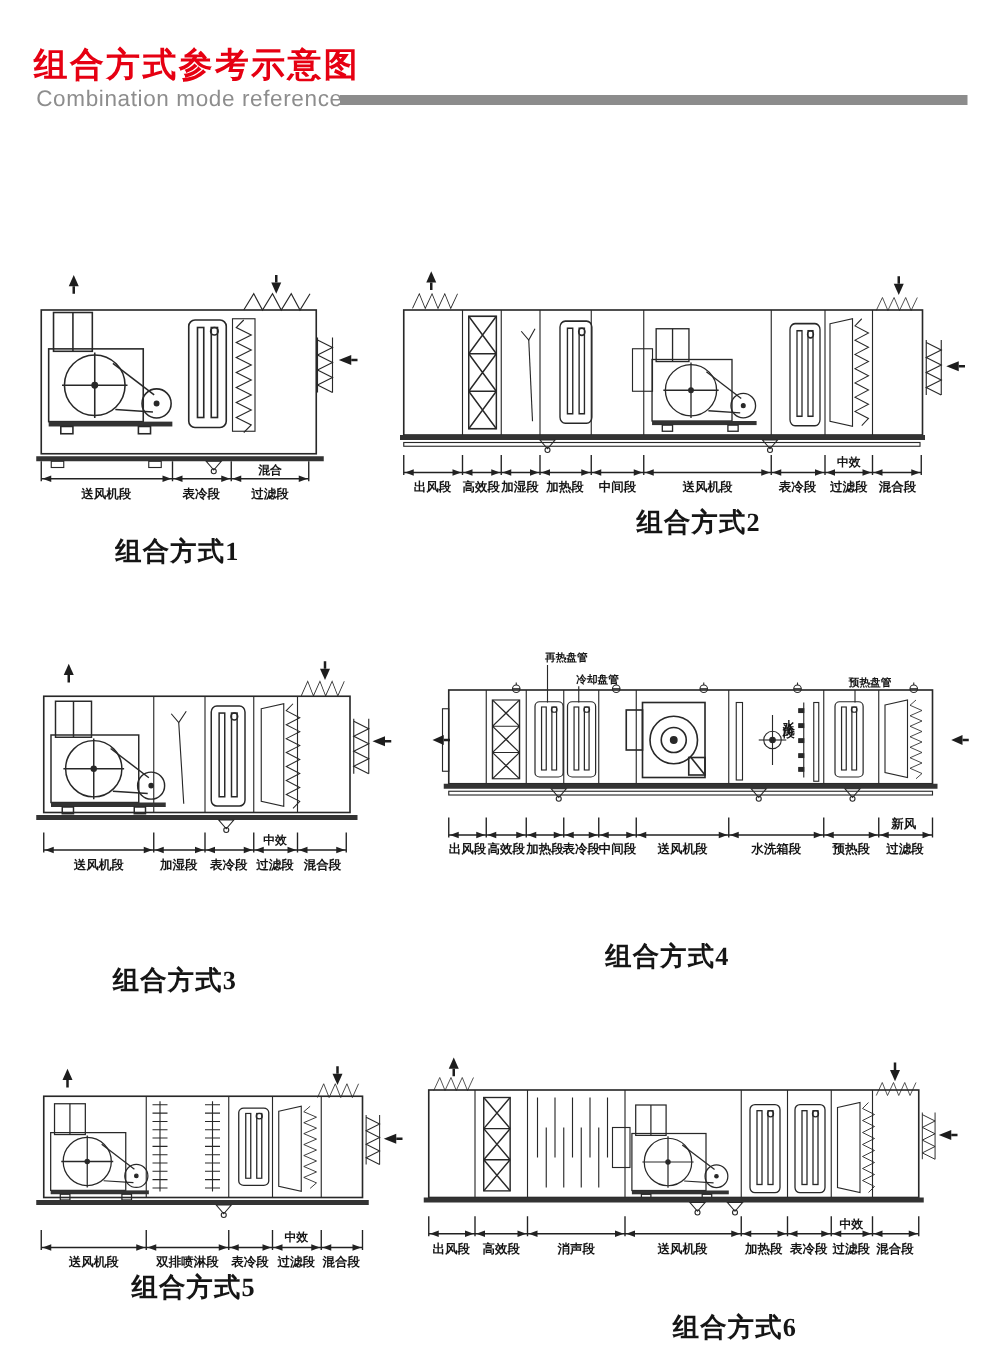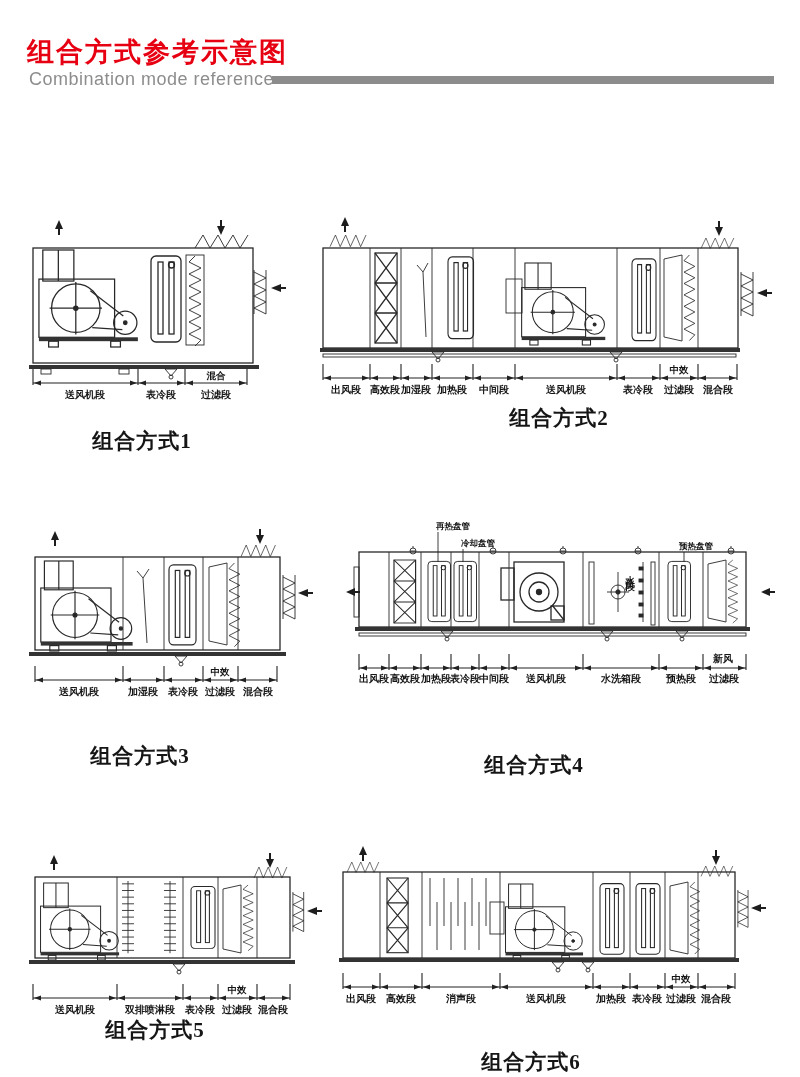--- a/index.html
+++ b/index.html
@@ -246,21 +246,21 @@
         <polygon points="261,155 254,152.4 254,157.6" fill="#222"></polygon>
       </g>
   <text x="205" y="150" class="note">中效</text>
   <text x="64" y="170" class="slabel">送风机段</text>
   <text x="128" y="170" class="slabel">加湿段</text>
   <text x="168" y="170" class="slabel">表冷段</text>
   <text x="205" y="170" class="slabel">过滤段</text>
   <text x="243" y="170" class="slabel">混合段</text>
 </svg>
 </div>
-<div class="caption" style="left:140px;top:742px">组合方式3</div>
+<div class="caption" style="left:140px;top:770px">组合方式3</div>
 
 
 <div class="panel" style="left:346px;top:510px;width:450px;height:260px">
 <svg width="450" height="200" viewBox="0 0 450 200">
   <text x="107" y="19" class="minor">再热盘管</text>
   <text x="132" y="36" class="minor">冷却盘管</text>
   <text x="350" y="39" class="minor">预热盘管</text>
   <path class="thin" d="M92 22 V52 M117 39 V52 M338 42 V52"></path>
   <rect x="13" y="42" width="387" height="75" class="draw"></rect>
   <rect x="8" y="57" width="5" height="50" class="thin"></rect>
@@ -461,16 +461,16 @@
   <text x="31" y="162" class="slabel">出风段</text>
   <text x="71" y="162" class="slabel">高效段</text>
   <text x="131" y="162" class="slabel">消声段</text>
   <text x="216" y="162" class="slabel">送风机段</text>
   <text x="281" y="162" class="slabel">加热段</text>
   <text x="317" y="162" class="slabel">表冷段</text>
   <text x="351" y="162" class="slabel">过滤段</text>
   <text x="386" y="162" class="slabel">混合段</text>
 </svg>
 </div>
-<div class="caption" style="left:531px;top:1048px">组合方式6</div>
+<div class="caption" style="left:588px;top:1048px">组合方式6</div>
 
 
 
 
 </body></html>

